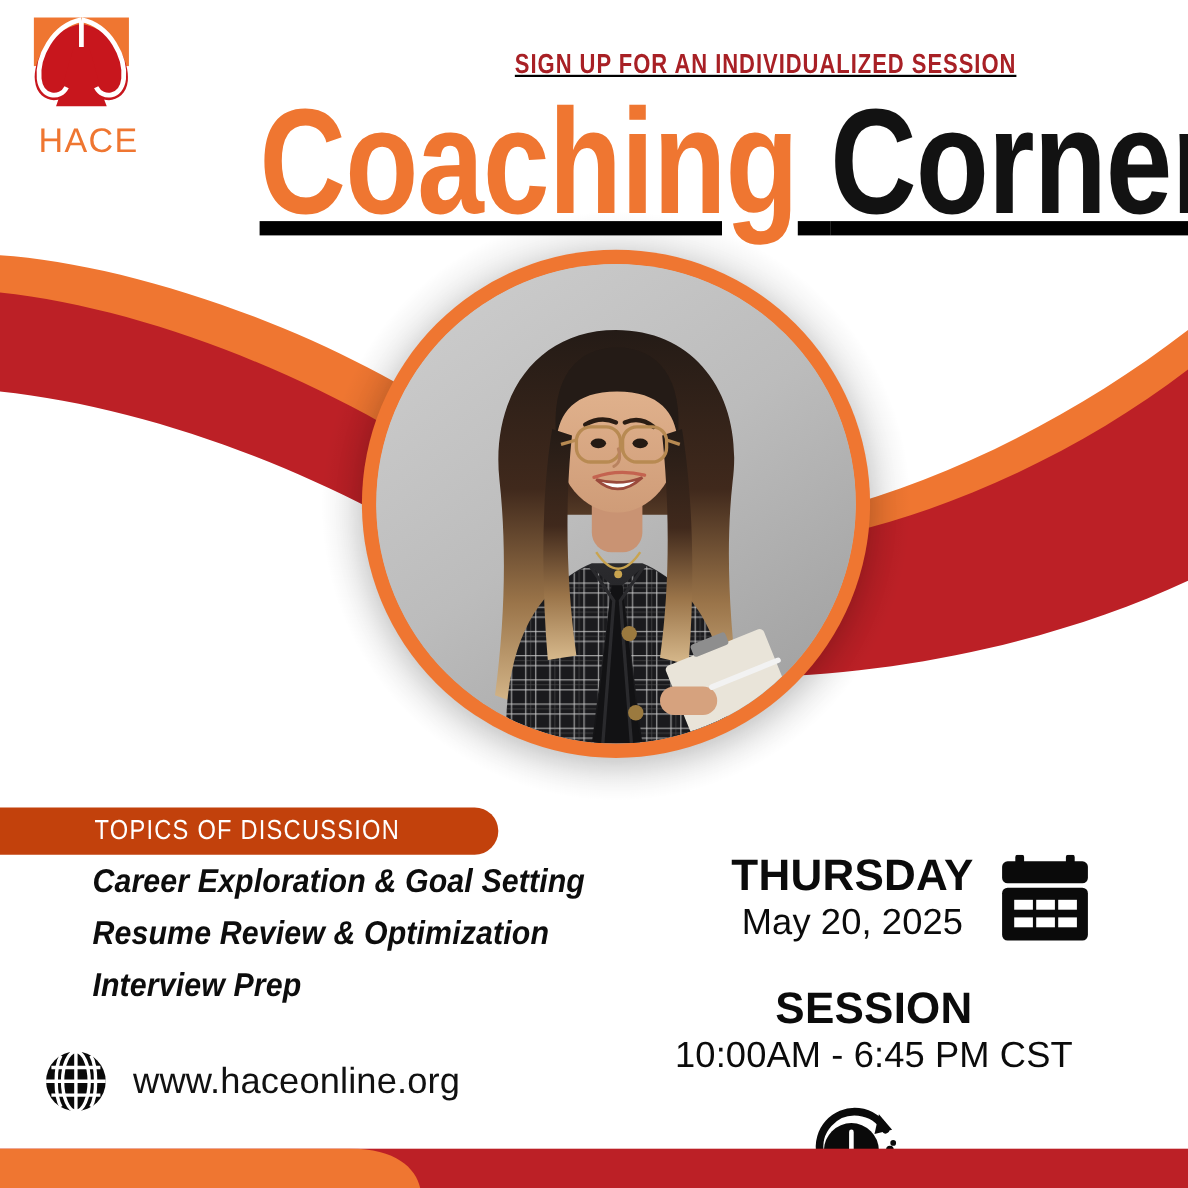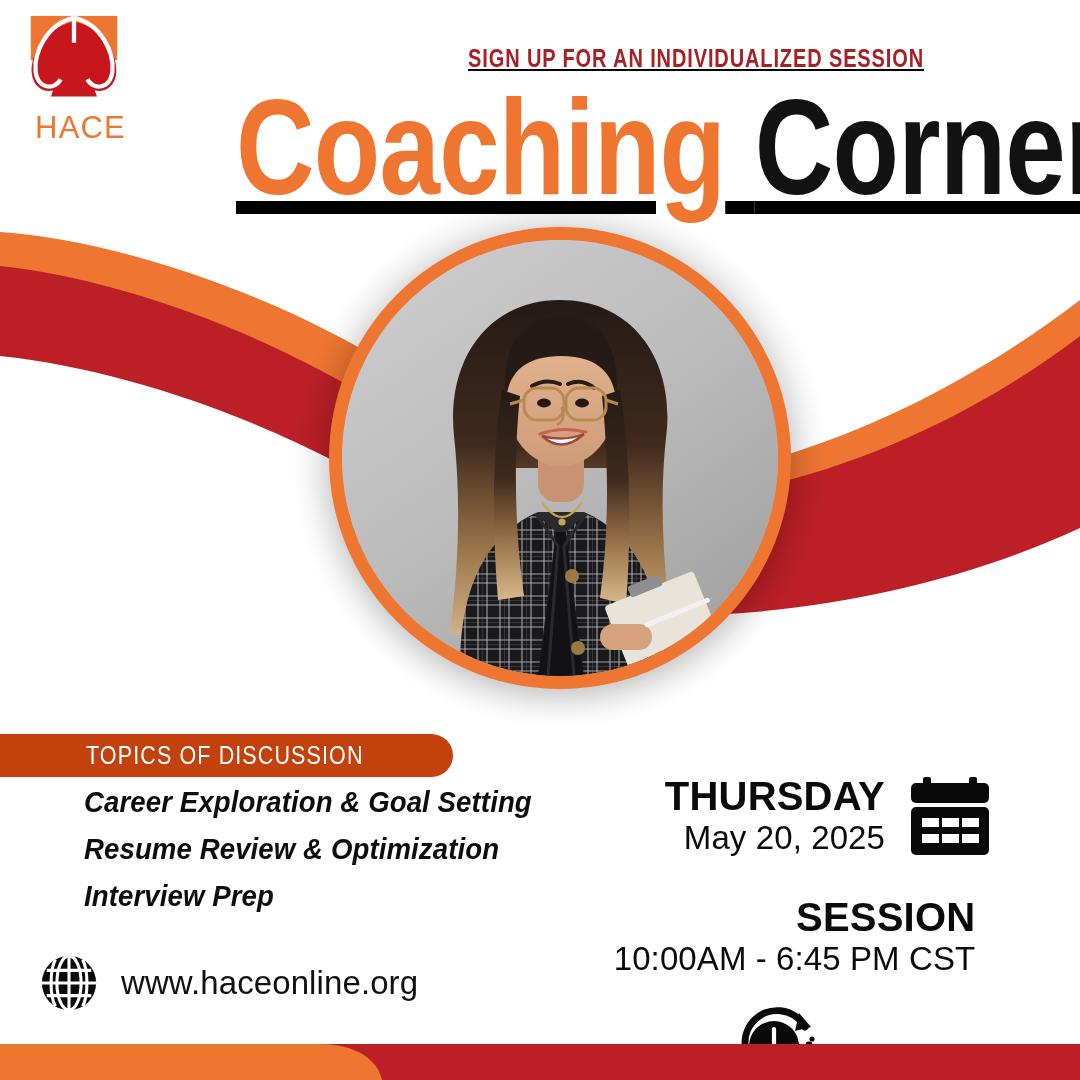--- a/index.html
+++ b/index.html
@@ -156,21 +156,21 @@
   }
 
   
   #date-block, #session-block {
     position:absolute;
     display:flex; align-items:center; gap:22px;
     z-index:6;
   }
   #date-block { left:575px; top:775px; width:418px; justify-content:flex-end; }
   #session-block { left:560px; top:896px; width:433px; justify-content:flex-end;flex-direction:column; }
-  .info-text { text-align:right;margin-left:36px; }
+  .info-text { text-align:center;margin-left:36px; }
   .info-heading {
     font-size:40px;
     font-weight:bold;
     color:#0b0b0b;
     letter-spacing:0.2px;
     line-height:1.06;
     font-family:"Liberation Sans", sans-serif;
   }
   .info-sub {
     font-size:33px;

